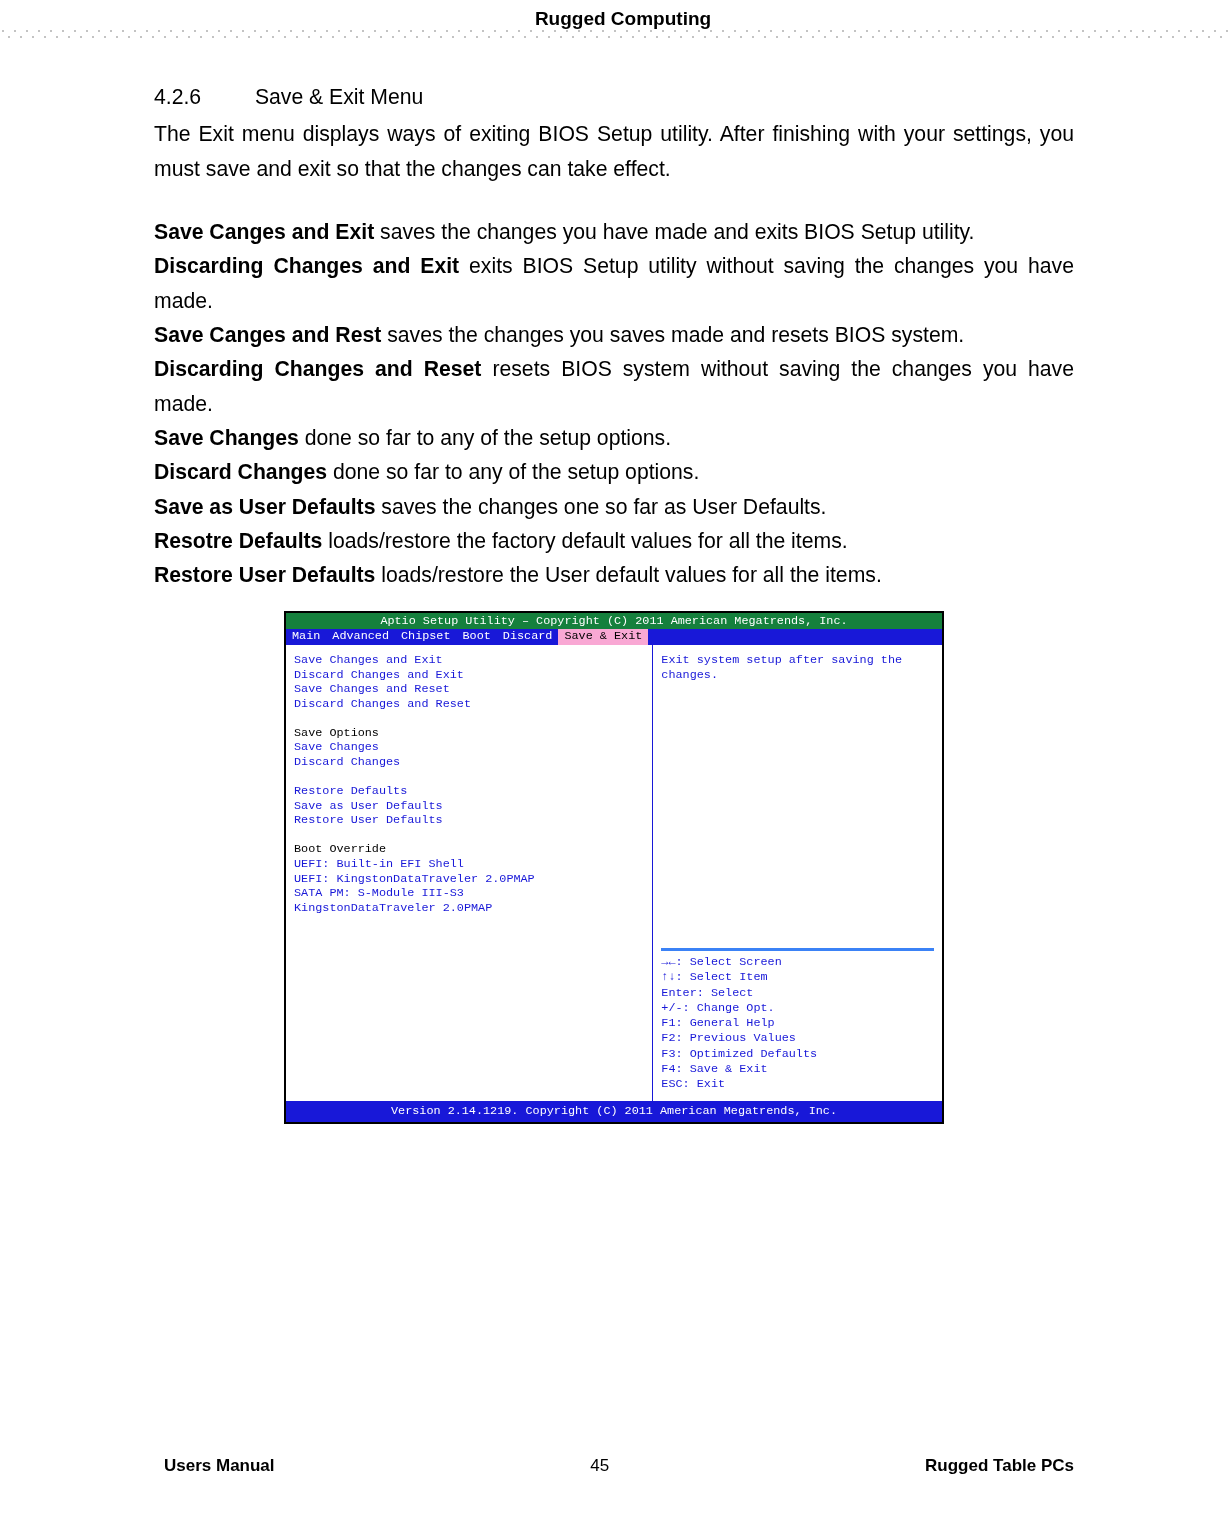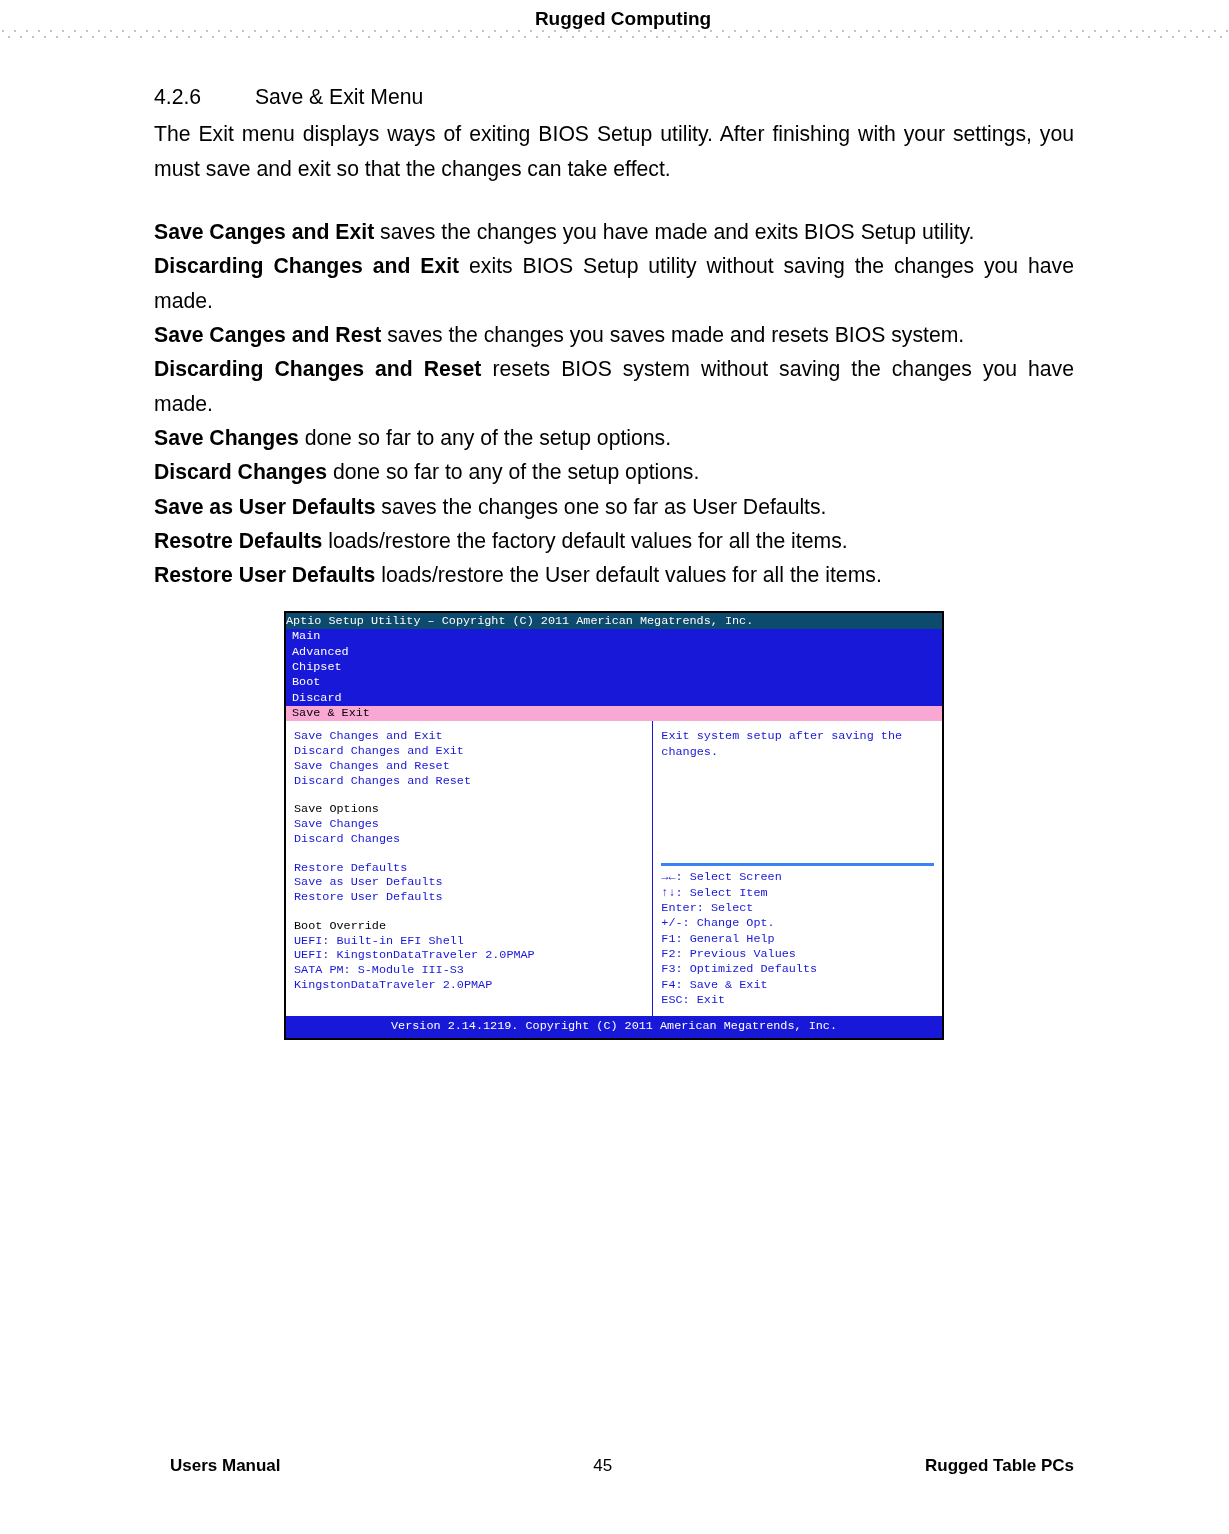--- a/index.html
+++ b/index.html
@@ -66,45 +66,45 @@
     .bios {
       display: inline-block;
       width: 660px;
       border: 2px solid #000;
       background: #fff;
       font-family: "Courier New", monospace;
       font-size: 11.8px;
       text-align: left;
     }
     .bios-titlebar {
-      background: #0c4a6e;
+      background: #15803d;
       color: #fff;
-      padding: 1px 0;
+      text-align: center;
+      padding: 1px 12px;
       line-height: 1.25;
       font-size: 11.8px;
     }
     .bios-tabs {
       background: #1818d8;
       color: #fff;
       display: flex;
       padding: 0;
       font-size: 11.8px;
       line-height: 1.3;
-      flex-direction: column;
     }
     .bios-tab {
       padding: 0 6px;
     }
     .bios-tab.selected {
       background: #f9a8d4;
       color: #000;
     }
     .bios-body {
       display: flex;
-      height: 295px;
+      height: 456px;
       border-radius: 26px;
     }
     .bios-left {
       flex: 0 0 56%;
       border-right: 1px solid #1818d8;
       padding: 8px 8px 8px 8px;
       line-height: 1.25;
     }
     .bios-right {
       flex: 1;
@@ -131,21 +131,21 @@
     .bios-footer {
       background: #1818d8;
       color: #fff;
       text-align: center;
       padding: 1px 0;
       font-size: 11.8px;
     }
     .page-footer {
       position: absolute;
       bottom: 58px;
-      left: 170px;
+      left: 164px;
       right: 155px;
       display: flex;
       justify-content: space-between;
       font-size: 17px;
     }
     .page-footer .fl, .page-footer .fr { font-weight: bold; }
     .page-footer .fc { font-weight: normal; }
   </style>
 </head>
 <body>

